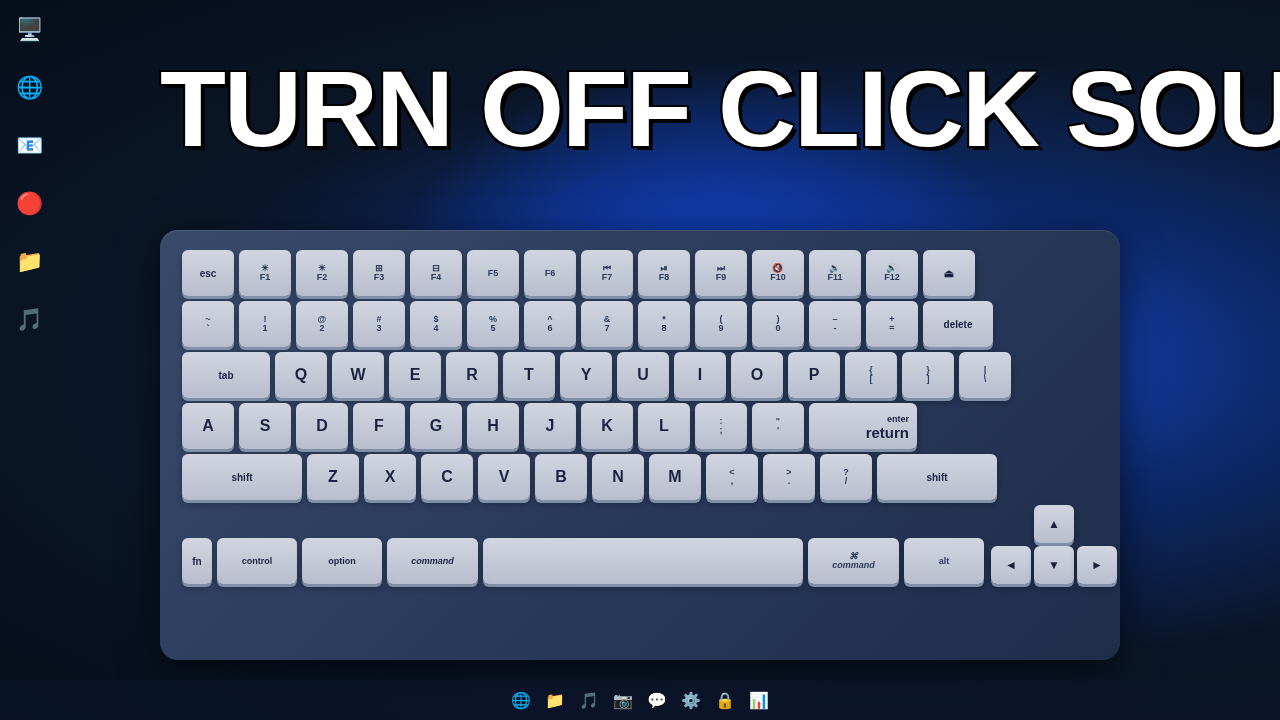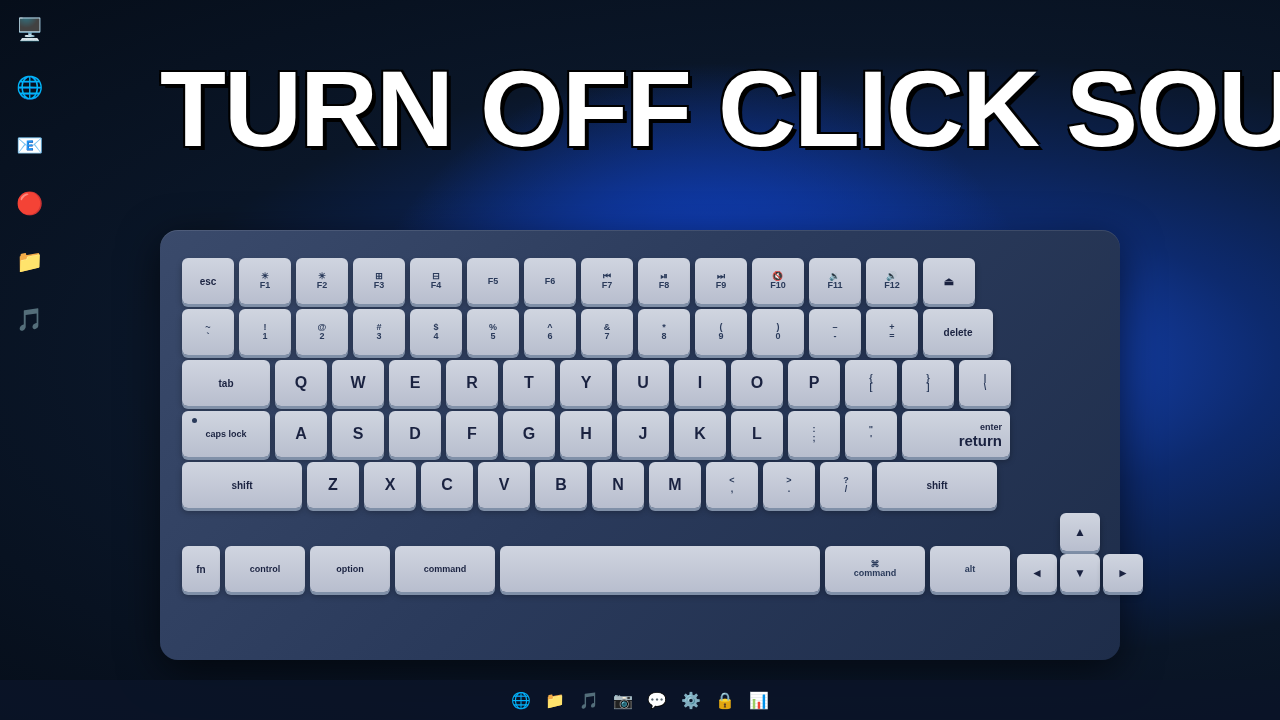--- a/index.html
+++ b/index.html
@@ -75,21 +75,21 @@
     
     .keyboard-wrapper {
       position: absolute;
       top: 230px;
       left: 160px;
       right: 160px;
       bottom: 60px;
       z-index: 3;
       background: linear-gradient(135deg, #3a4a6b 0%, #2a3a5b 50%, #1e2d4a 100%);
       border-radius: 18px;
-      padding: 28px 22px;
+      padding: 20px 22px;
       box-shadow: 0 10px 40px rgba(0,0,0,0.6), inset 0 1px 0 rgba(255,255,255,0.1);
     }
 
     .keyboard-row {
       display: flex;
       gap: 5px;
       margin-bottom: 5px;
       align-items: flex-end;
     }
 
@@ -124,28 +124,28 @@
     .key-bottom {
       font-size: 9px;
       color: #2a3a5a;
       line-height: 1;
     }
 
     
     .key-esc { width: 52px; font-size: 10px; }
     .w-52 { width: 52px; }
     .w-62 { width: 80px; }
-    .w-80 { width: 100px; }
+    .w-80 { width: 91px; font-style: italic; }
     .w-tab { width: 88px; }
     .w-caps { width: 88px; }
     .w-enter { width: 108px; }
     .w-shift-l { width: 120px; }
     .w-shift-r { width: 120px; }
     .w-space { width: 320px; }
-    .w-fn-key { width: 38px; }
+    .w-fn-key { width: 30px; }
     .w-delete { width: 70px; }
     .w-arrow { width: 40px; height: 38px; min-height: 38px; font-size: 12px; }
 
     .key-enter {
       align-items: flex-end;
       padding-right: 8px;
       padding-top: 5px;
     }
 
     .enter-top { font-size: 9px; align-self: flex-end; }
@@ -339,24 +339,20 @@
       <span class="key-top">}</span>
       <span class="key-bottom">]</span>
     </div>
     <div class="key w-52">
       <span class="key-top">|</span>
       <span class="key-bottom">\</span>
     </div>
   </div>
 
   <div class="keyboard-row">
-    <div class="key w-caps" style="font-size:9px; position:relative;">
-      <span class="caps-dot"></span>
-      <span>caps lock</span>
-    </div>
     <div class="key large-letter w-52">A</div>
     <div class="key large-letter w-52">S</div>
     <div class="key large-letter w-52">D</div>
     <div class="key large-letter w-52">F</div>
     <div class="key large-letter w-52">G</div>
     <div class="key large-letter w-52">H</div>
     <div class="key large-letter w-52">J</div>
     <div class="key large-letter w-52">K</div>
     <div class="key large-letter w-52">L</div>
     <div class="key w-52">

